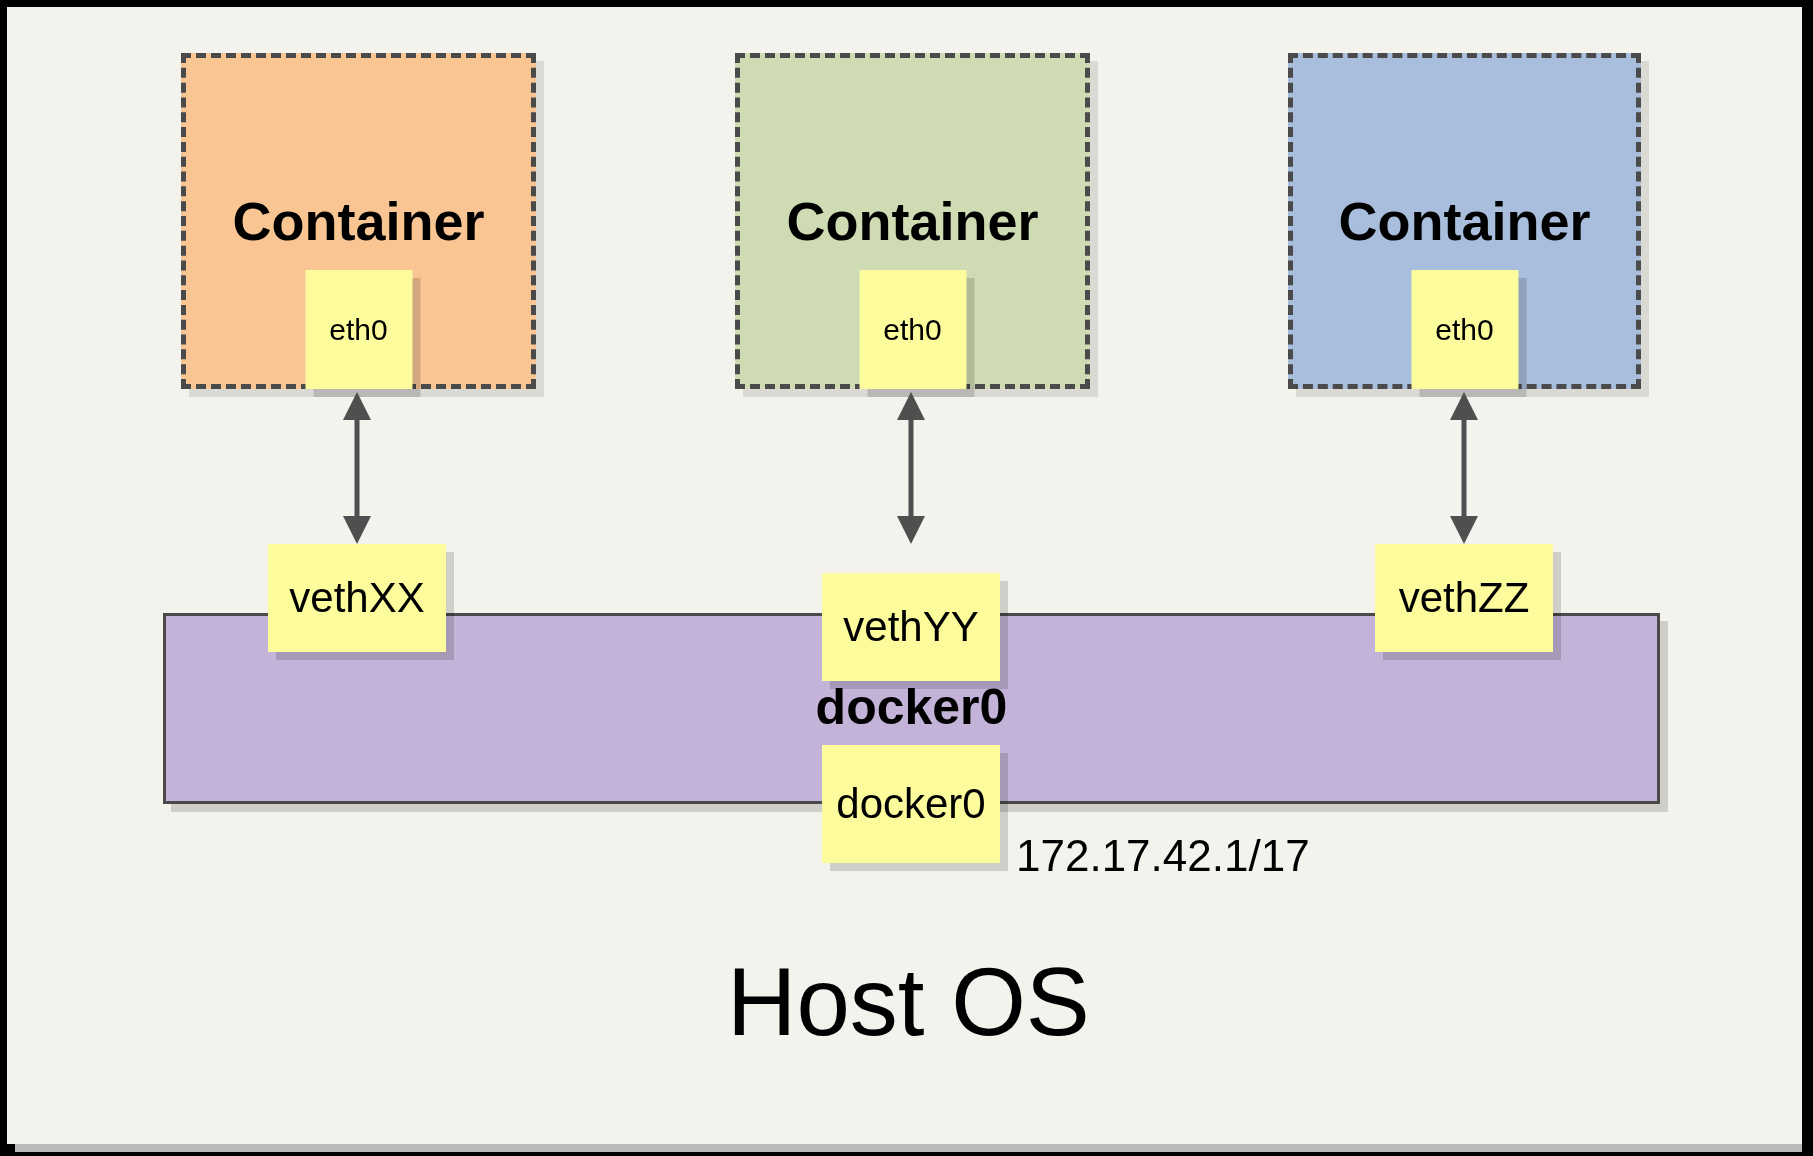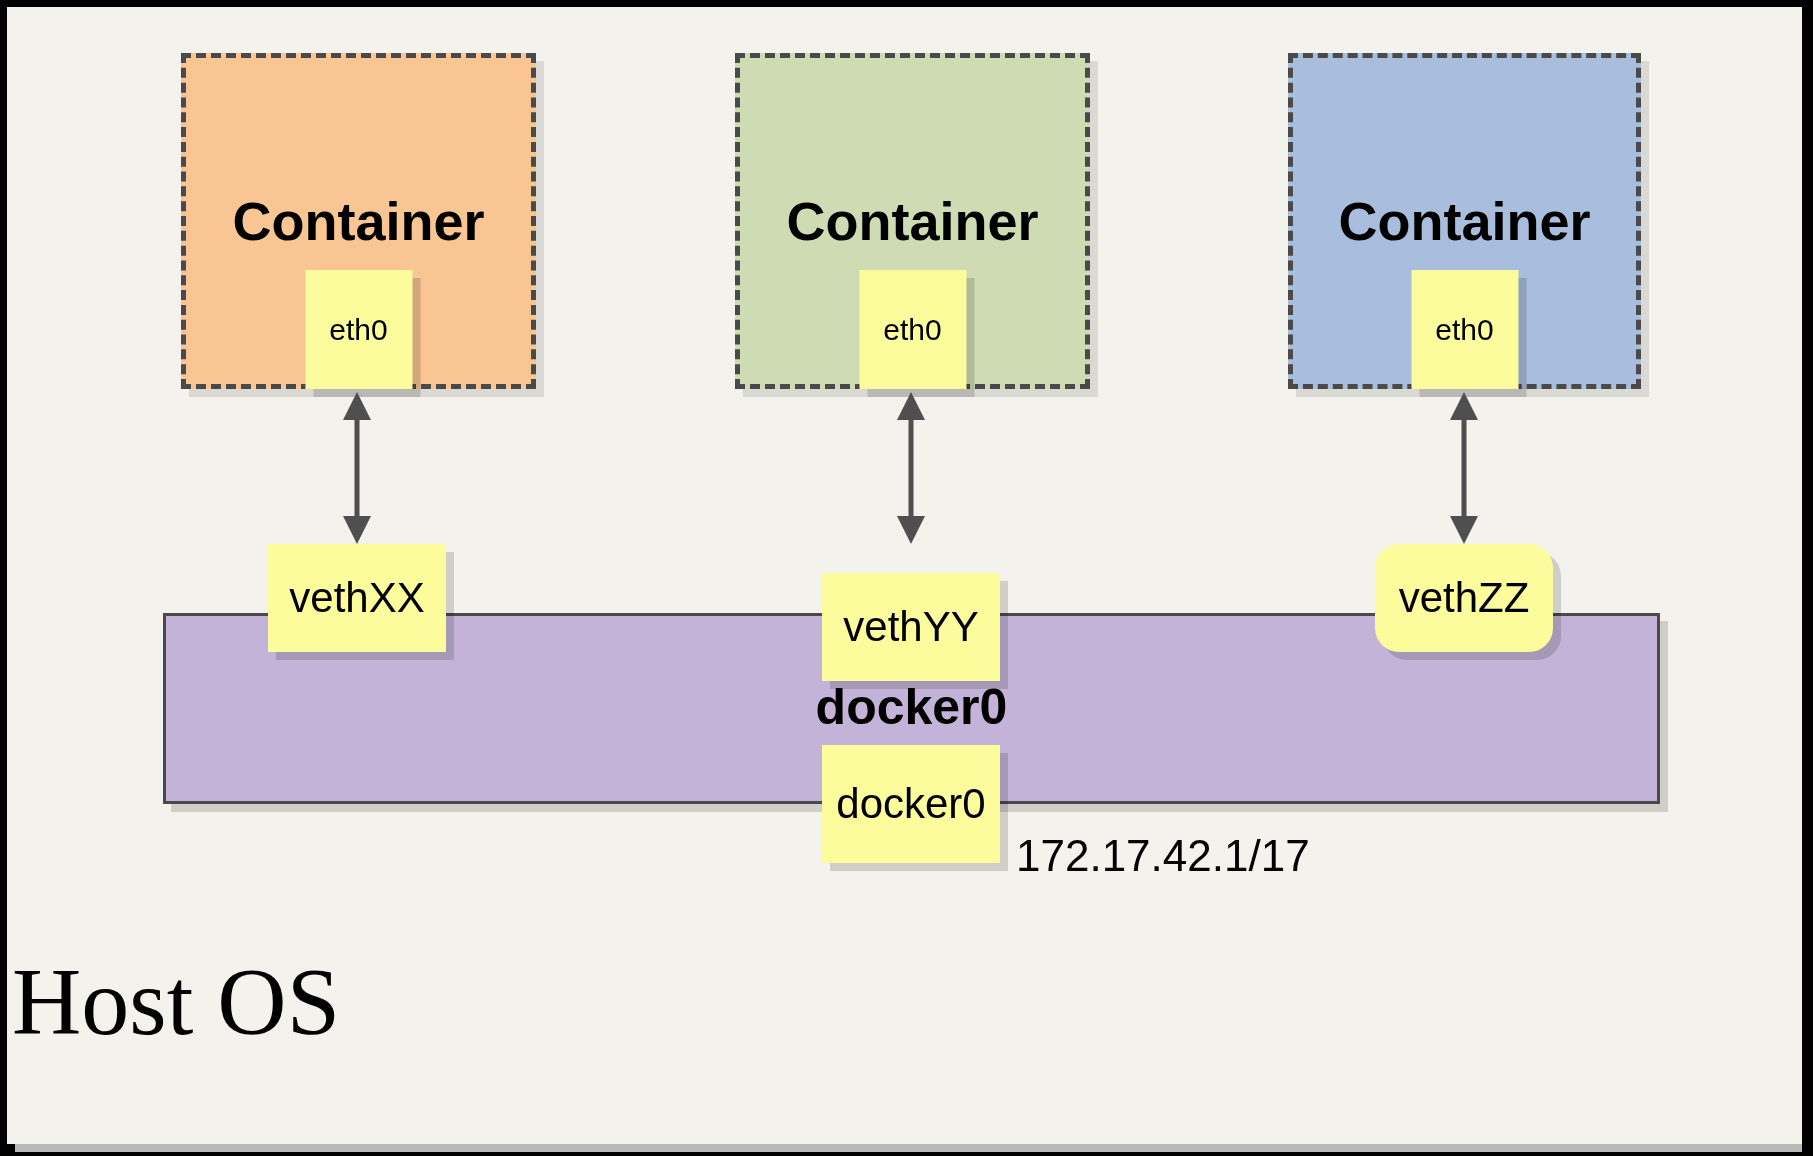--- a/index.html
+++ b/index.html
@@ -52,41 +52,41 @@
     position:absolute;
     background:#FCFC9C;
     box-shadow:8px 8px 0 rgba(0,0,0,0.15);
     display:flex; align-items:center; justify-content:center;
     font-size:42px; line-height:1;
     z-index:3;
   }
   .veth { top:544px; width:178px; height:108px; }
   .veth-0 { left:268px; }
   .veth-1 { left:822px; }
-  .veth-2 { left:1375px;border-radius:24px; }
+  .veth-2 { left:1375px; }
   .bridge-bar {
     position:absolute; left:163px; top:613px;
     width:1497px; height:191px;
     background:#C3B3D8;
     border:3px solid #4A4A4A;
     box-shadow:8px 8px 0 rgba(0,0,0,0.15);
     z-index:1;
   }
   .bridge-label {
     position:absolute; top:66px; left:0; right:0;
     text-align:center; font-size:50px; font-weight:bold; line-height:1;
   }
   .docker0-note { left:822px; top:745px; width:178px; height:118px; }
   .ip-label {
     position:absolute; left:1016px; top:834px;
     font-size:44px; line-height:1; z-index:2;
   }
   .host-label {
-    position:absolute; left:12px; right:0; top:954px;
-    font-size:96px; line-height:1;font-family:Liberation Serif, serif;
+    position:absolute; left:4px; right:0; top:954px;
+    text-align:center; font-size:96px; line-height:1;
   }
 </style>
 </head>
 <body>
 
 <div class="panel" style="background-color: rgb(244, 242, 237);"></div>
 <div class="panel-shadow" style="background-color: rgb(185, 185, 185);"></div>
 
 <div class="container-box pos-c0" style="background-color: rgb(248, 197, 147);">
   <div class="container-label">Container</div>

